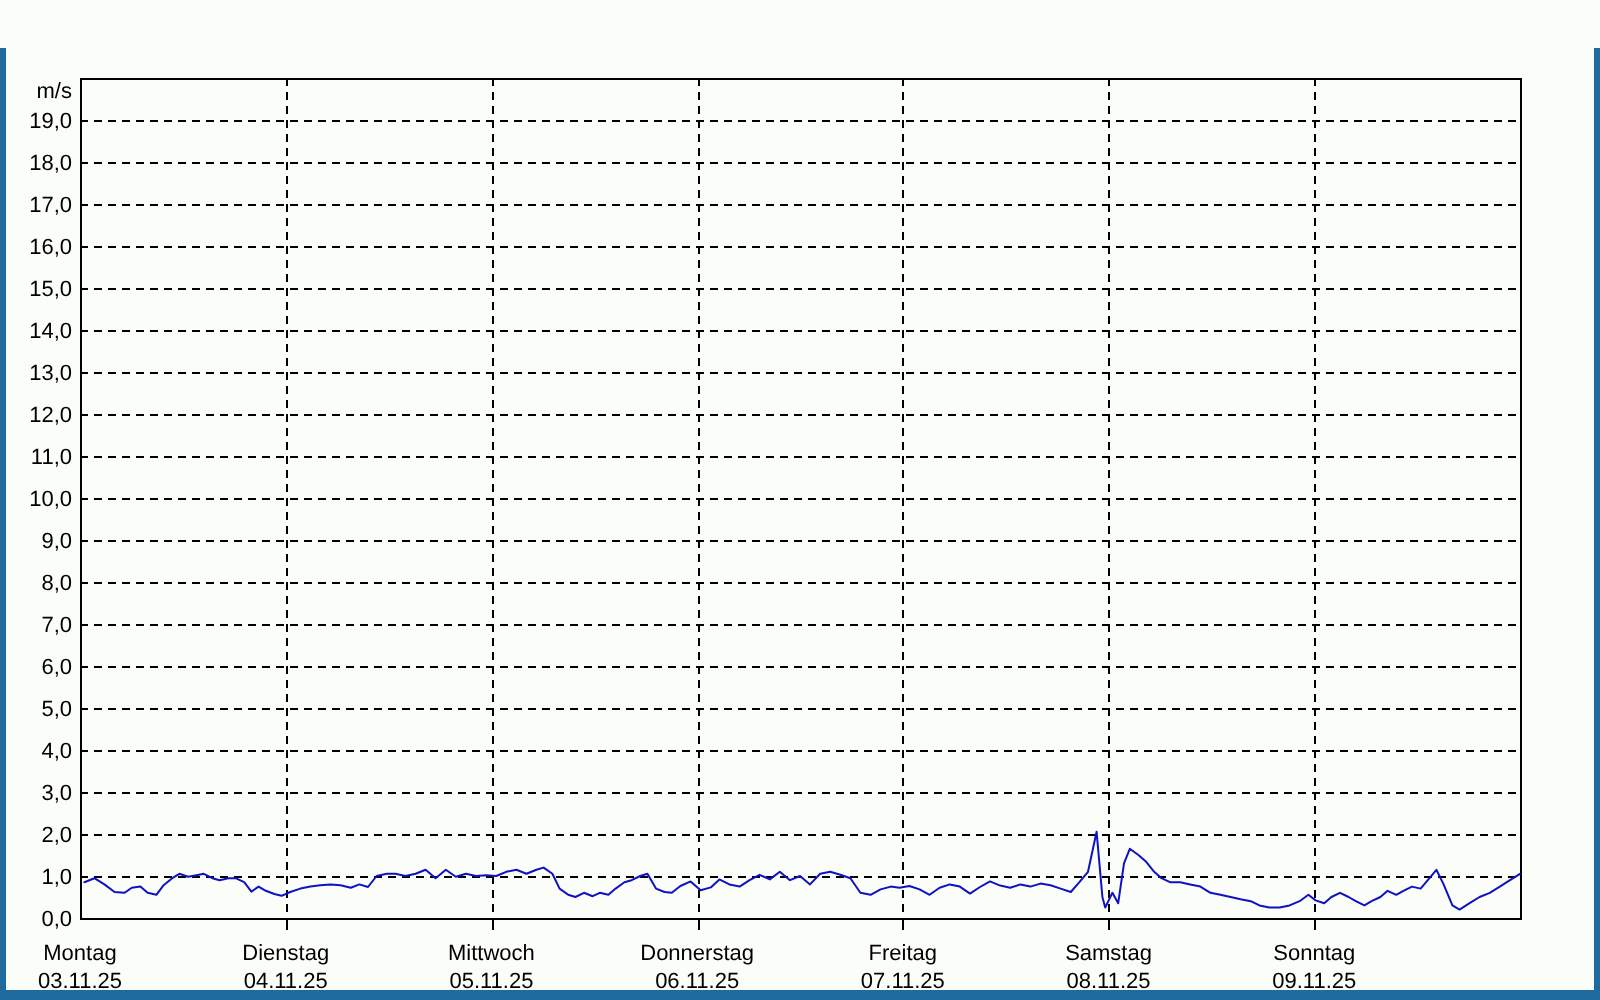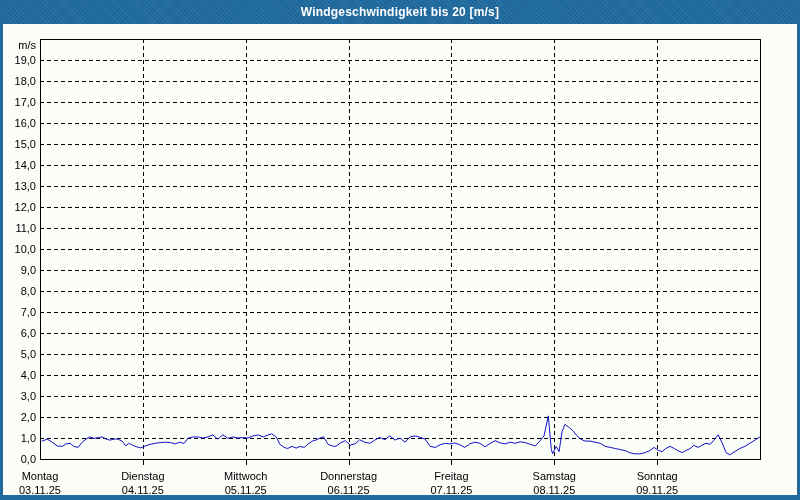--- a/index.html
+++ b/index.html
@@ -13,23 +13,20 @@
     letter-spacing:.2px;}
   .edge-left{position:absolute;left:0;top:24px;width:3px;height:476px;background:#1f6ba0;}
   .edge-right{position:absolute;right:0;top:24px;width:3px;height:476px;background:#1f6ba0;}
   .edge-bottom{position:absolute;left:0;top:495px;width:800px;height:5px;background:#1f6ba0;}
   #chart{position:absolute;left:0;top:0;}
 </style>
 </head>
 <body>
 
 <div class="window">
-  <div class="titlebar">
-    <span>Windgeschwindigkeit bis 20 [m/s]</span>
-  </div>
   <div class="edge-left"></div>
   <div class="edge-right"></div>
   <div class="edge-bottom"></div>
   <svg id="chart" width="800" height="500" viewBox="0 0 800 500">
       <g stroke="#000000" stroke-width="1" stroke-dasharray="4 3" shape-rendering="crispEdges">
         <line x1="40" x2="760" y1="438.5" y2="438.5"></line>
         <line x1="40" x2="760" y1="417.5" y2="417.5"></line>
         <line x1="40" x2="760" y1="396.5" y2="396.5"></line>
         <line x1="40" x2="760" y1="375.5" y2="375.5"></line>
         <line x1="40" x2="760" y1="354.5" y2="354.5"></line>

